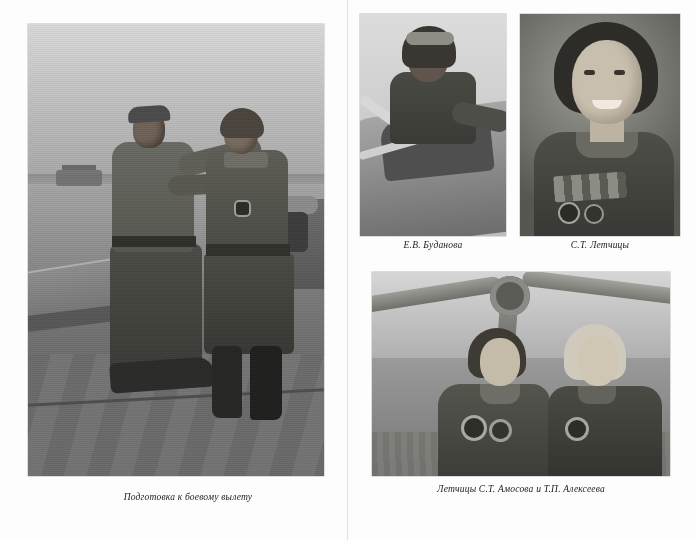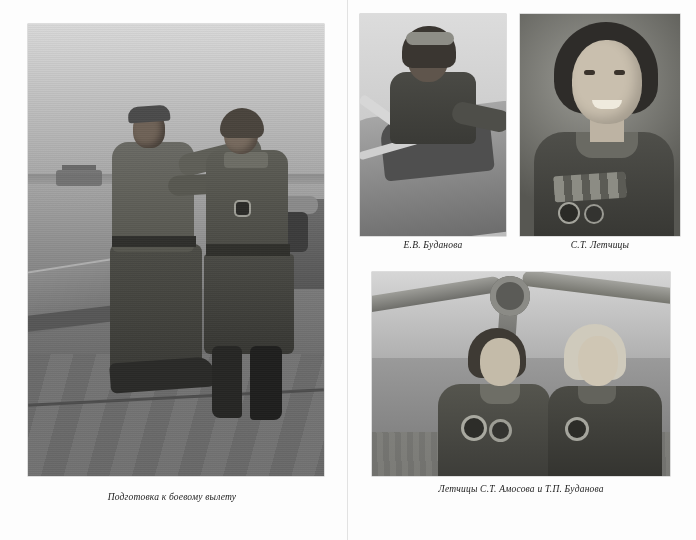--- a/index.html
+++ b/index.html
@@ -356,21 +356,21 @@
     position:absolute; left:196px; top:148px; width:18px; height:18px; background:#2c2c28;
     border-radius:50%; box-shadow:0 0 0 3px #a5a59d;
   }
   #photo-pilots .p-grass {
     position:absolute; left:0; top:160px; width:100%; height:44px;
     background: repeating-linear-gradient(88deg,#6f6f6a 0 6px,#7d7d77 6px 12px);
     opacity:.7;
   }
 
   
-  #cap-preflight { left: 24px; top: 492px; width: 296px; font-style: italic; }
+  #cap-preflight { left: 40px; top: 492px; width: 296px; font-style: italic; }
   #cap-budanova  { left: 12px;  top: 240px; width: 146px; }
   #cap-amosova   { left: 172px; top: 240px; width: 160px; }
   #cap-pilots    { left: 24px;  top: 484px; width: 298px; }
 </style>
 </head>
 <body>
 
 <div class="page">
 
   <div class="gutter"></div>
@@ -470,16 +470,16 @@
 
       <div class="r-body"></div>
       <div class="r-collar"></div>
       <div class="r-medal"></div>
       <div class="r-hair"></div>
       <div class="r-face"></div>
 
       <div class="grain"></div>
     </div>
 
-    <div class="caption" id="cap-pilots">Летчицы С.Т. Амосова и Т.П. Буданова</div>
+    <div class="caption" id="cap-pilots">Летчицы С.Т. Амосова и Т.П. Алексеева</div>
   </div>
 
 </div>
 
 </body></html>

